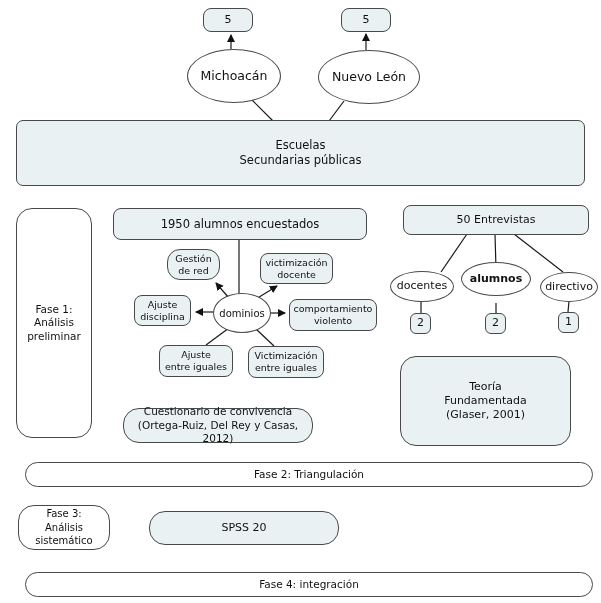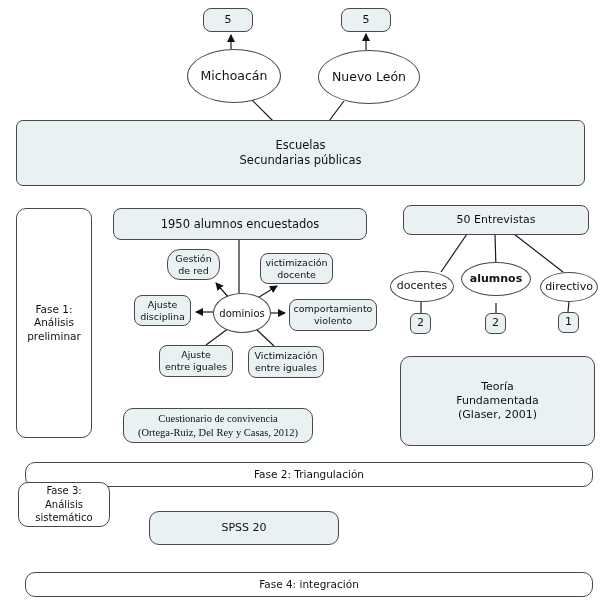--- a/index.html
+++ b/index.html
@@ -12,21 +12,21 @@
   .box{
     position:absolute;box-sizing:border-box;z-index:2;
     border:1.4px solid #47494b;border-radius:8px;
     display:flex;align-items:center;justify-content:center;
     text-align:center;white-space:pre-line;line-height:1.3;
     font-size:11px;color:#111;
   }
   .light{background:#e9f1f2;}
   .white{background:#ffffff;}
   .ellipse{border-radius:50%;background:#ffffff;}
-  .r10{border-radius:10px;}
+  .r10{border-radius:16px;}
   .sm{font-size:9.5px;line-height:1.25;}
   .md{font-size:10.5px;}
   .lg{font-size:11.5px;text-align:center;}
   .state{font-size:12.5px;}
   .f3{font-size:10px;line-height:1.35;}
 </style>
 </head>
 <body>
 
 <div id="stage">
@@ -87,39 +87,39 @@
 disciplina</div>
   <div class="box light sm" style="left:289px;top:299px;width:88px;height:32px;">comportamiento
 violento</div>
   <div class="box light sm" style="left:159px;top:345px;width:74px;height:32px;">Ajuste
 entre iguales</div>
   <div class="box light sm" style="left:248px;top:346px;width:76px;height:32px;">Victimización
 entre iguales</div>
 
   <div class="box ellipse" style="left:213px;top:293px;width:58px;height:40px;font-size:10px;">dominios</div>
 
-  <div class="box light r10 md" style="left:123px;top:408px;width:190px;height:35px;font-family:Liberation Serif, serif;">Cuestionario de convivencia
+  <div class="box light r10 md" style="left:123px;top:408px;width:190px;height:35px;">Cuestionario de convivencia
 (Ortega-Ruiz, Del Rey y Casas, 2012)</div>
 
   <div class="box light" style="left:403px;top:205px;width:186px;height:30px;text-align:right;">50 Entrevistas</div>
 
   <div class="box ellipse" style="left:390px;top:271px;width:64px;height:31px;">docentes</div>
   <div class="box ellipse" style="left:461px;top:262px;width:70px;height:34px;font-weight:bold;">alumnos</div>
   <div class="box ellipse" style="left:540px;top:272px;width:58px;height:30px;">directivo</div>
 
   <div class="box light" style="left:410px;top:313px;width:21px;height:21px;border-radius:6px;">2</div>
   <div class="box light" style="left:485px;top:313px;width:21px;height:21px;border-radius:6px;">2</div>
   <div class="box light" style="left:558px;top:312px;width:21px;height:21px;border-radius:6px;">1</div>
 
-  <div class="box light r10" style="left:400px;top:356px;width:195px;height:90px;">Teoría
+  <div class="box light r10" style="left:400px;top:356px;width:171px;height:90px;">Teoría
 Fundamentada
 (Glaser, 2001)</div>
 
   <div class="box white r10 md" style="left:25px;top:462px;width:568px;height:25px;">Fase 2: Triangulación</div>
 
-  <div class="box white r10 f3" style="left:18px;top:482px;width:92px;height:45px;">Fase 3:
+  <div class="box white r10 f3" style="left:18px;top:505px;width:92px;height:45px;">Fase 3:
 Análisis
 sistemático</div>
   <div class="box light r10" style="left:149px;top:511px;width:190px;height:34px;">SPSS 20</div>
 
   <div class="box white r10 md" style="left:25px;top:572px;width:568px;height:25px;">Fase 4: integración</div>
 
 </div>
 
 </body></html>

